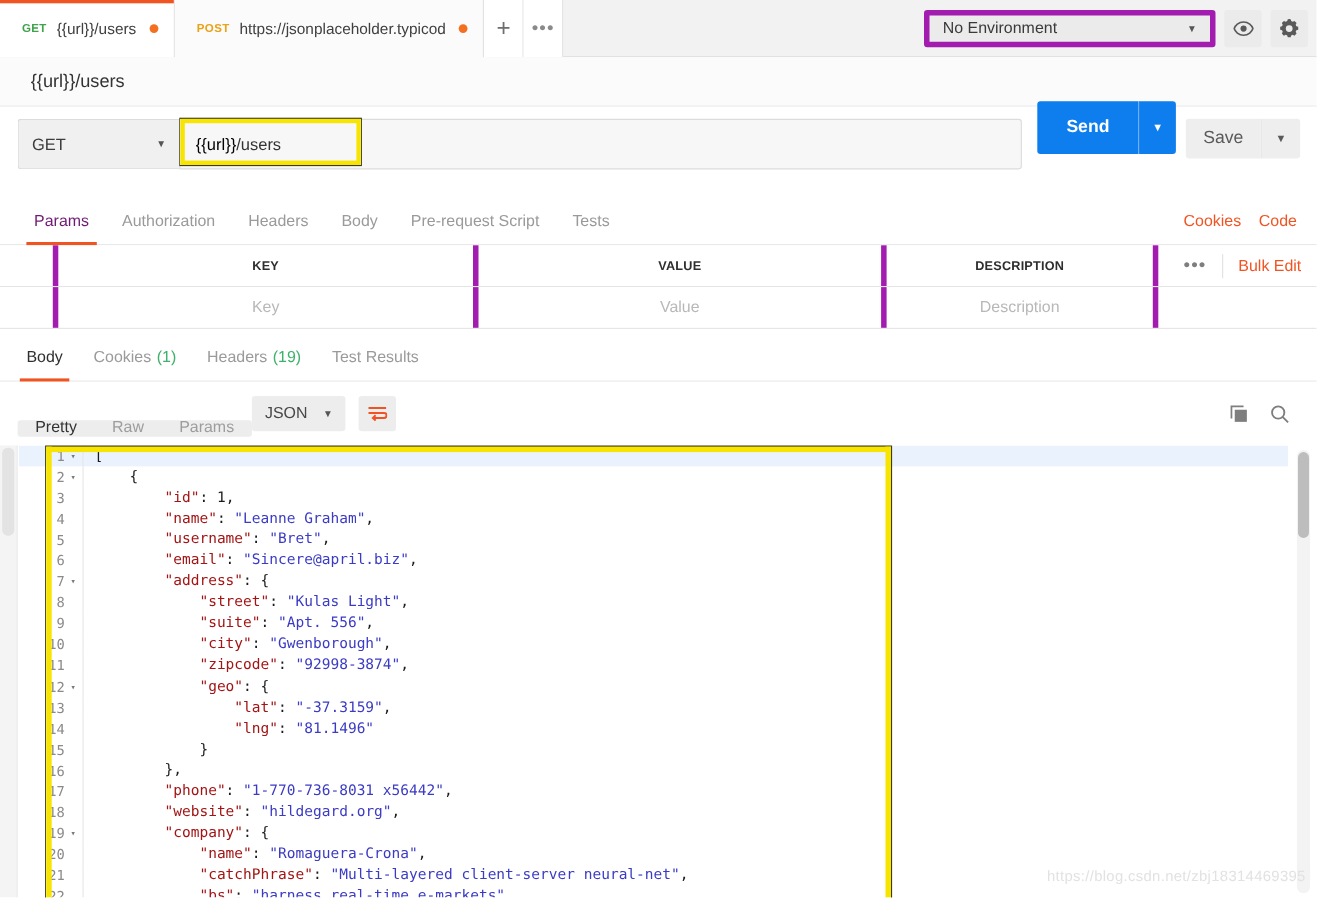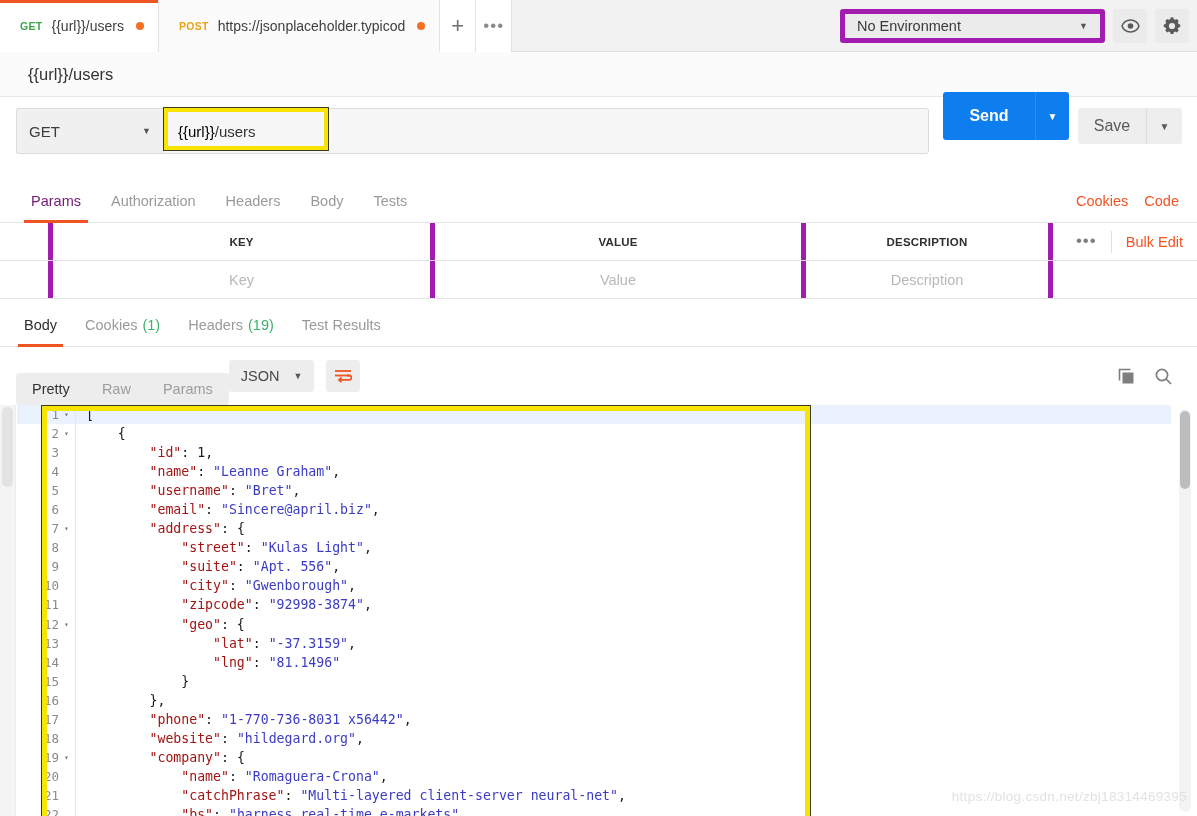--- a/index.html
+++ b/index.html
@@ -222,21 +222,21 @@
   .dl-btn {
     height: 30px; padding: 0 15px; background: #ededed; border-radius: 3px;
     display: flex; align-items: center; font-size: 14.5px; color: #6a6a6a;
   }
 
   
   .view-toolbar {
     position: absolute; left: 0; top: 347px; width: 1197px; height: 58px;
     background: #fff; display: flex; align-items: center; padding-left: 16px;
   }
-  .seg-group { display: flex; background: #ededed; border-radius: 3px; height: 32px; margin-top: 26px; }
+  .seg-group { display: flex; background: #ededed; border-radius: 3px; height: 15px; margin-top: 26px; }
   .seg {
     display: flex; align-items: center; padding: 0 16px;
     font-size: 14.5px; color: #9d9d9d;
   }
   .seg.active { color: #333; }
   .fmt-select {
     height: 32px; background: #ededed; border-radius: 3px;
     display: flex; align-items: center; padding: 0 12px; gap: 14px;
     font-size: 14.5px; color: #474747;
   }
@@ -386,20 +386,21 @@
 <div class="save-wrap">
   <div class="save-btn">Save</div>
   <div class="save-caret">▼</div>
 </div>
 
 <div class="req-tabs">
   <div class="rtab active">Params</div>
   <div class="rtab">Authorization</div>
   <div class="rtab">Headers</div>
   <div class="rtab">Body</div>
+  <div class="rtab">Pre-request Script</div>
   <div class="rtab">Tests</div>
   <div class="req-tabs-right">
     <span class="link-orange">Cookies</span>
     <span class="link-orange">Code</span>
   </div>
 </div>
 
 <div class="params-table">
   <div class="ptr head">
     <div class="pcell check"></div>

